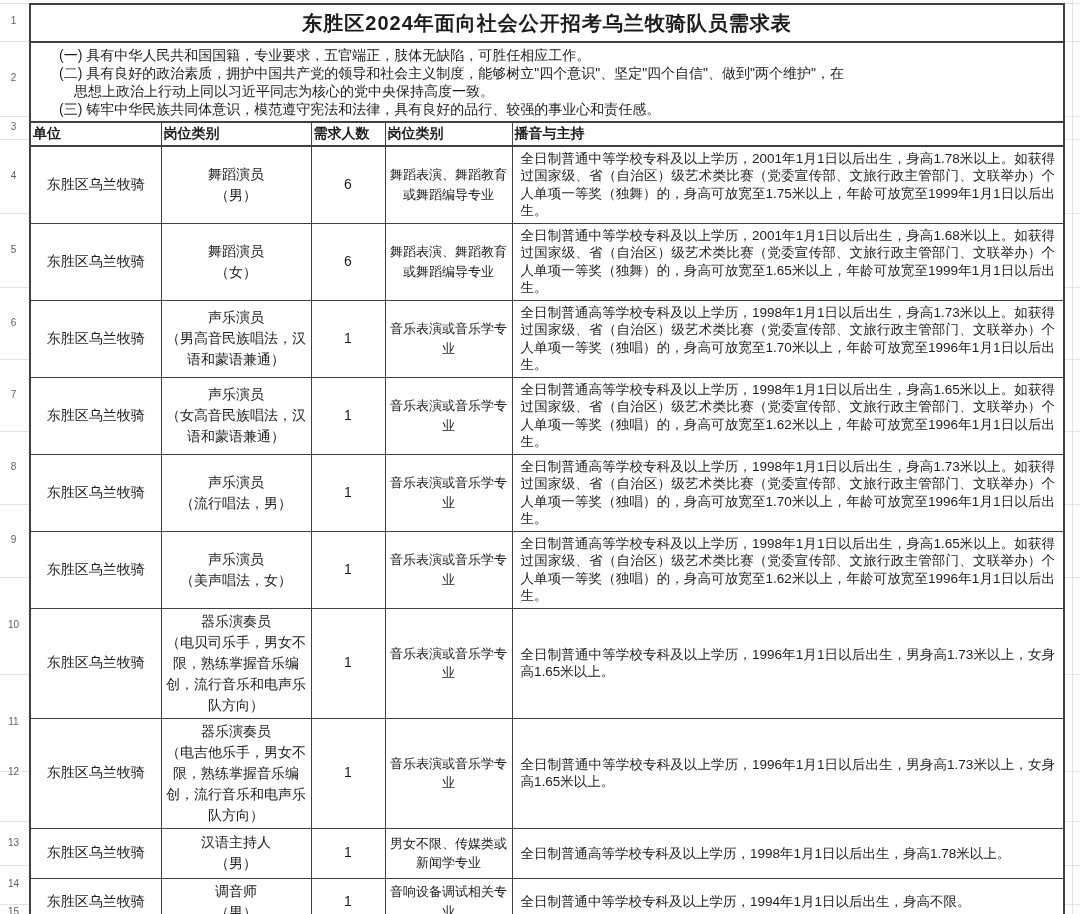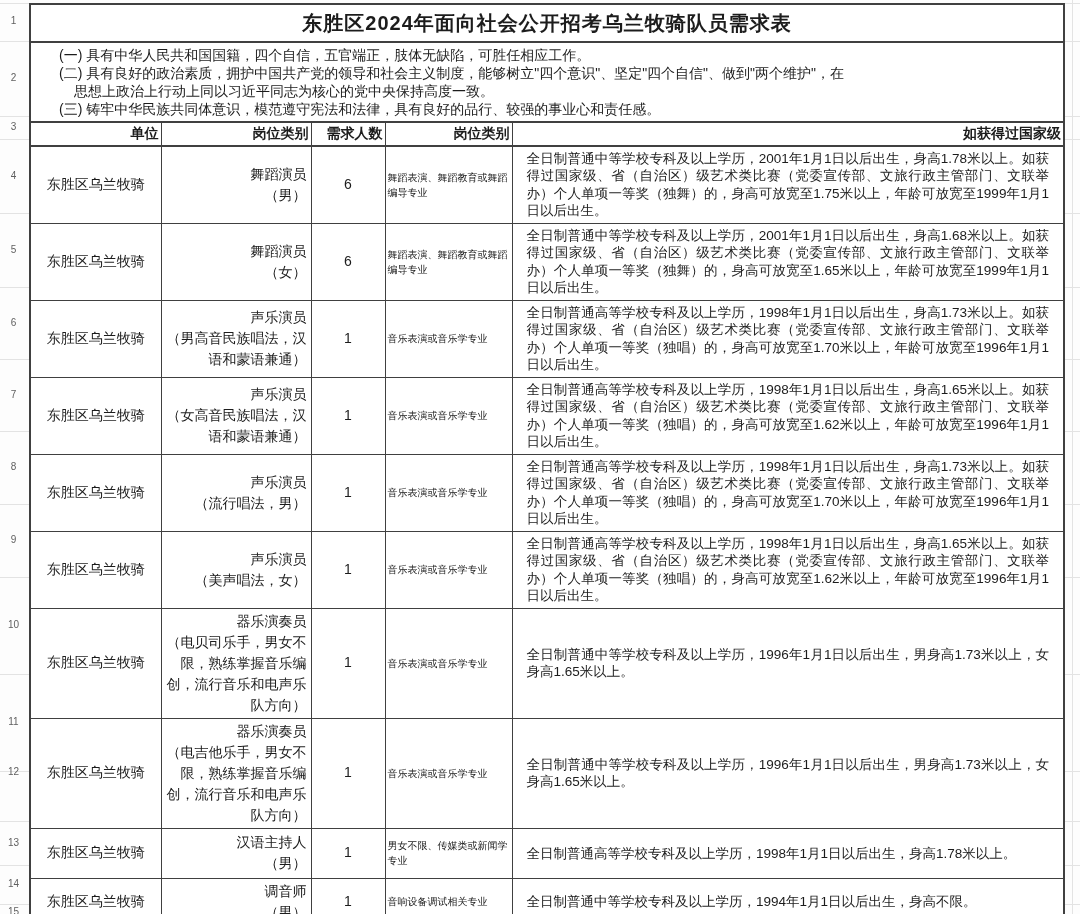--- a/index.html
+++ b/index.html
@@ -28,25 +28,25 @@
   .title-cell{
     font-size:20px;font-weight:700;text-align:center;letter-spacing:1px;
     border-bottom:2px solid #404040;
   }
   .notes-cell{
     padding:3px 8px 3px 28px;font-size:14px;line-height:18px;
     border-bottom:2px solid #404040;text-align:left;
   }
   .note-line{white-space:nowrap}
   .note-cont{padding-left:15px}
-  .hdr{font-weight:700;text-align:right;font-size:14px;padding:1px 2px;border-bottom:2px solid #404040}
+  .hdr{font-weight:700;text-align:left;font-size:14px;padding:1px 2px;border-bottom:2px solid #404040}
   .c-center{text-align:center}
-  .post{white-space:pre-line;text-align:right;line-height:1.5}
-  .major{font-size:10px;text-align:left;line-height:1.5;padding:2px}
-  .req{font-size:13.5px;text-align:justify;padding:3px 14px;line-height:17.5px}
+  .post{white-space:pre-line;text-align:center;line-height:1.5}
+  .major{font-size:13px;text-align:center;line-height:1.5;padding:2px}
+  .req{font-size:13.5px;text-align:justify;padding:3px 8px;line-height:17.5px}
 </style>
 </head>
 <body>
 
 <div class="sheet">
 
   <div class="gl-h" style="top:3px"></div>
   <div class="gl-h" style="top:41px"></div>
   <div class="gl-h" style="top:116px"></div>
   <div class="gl-h" style="top:139px"></div>
@@ -95,33 +95,33 @@
         <col style="width:552px">
     </colgroup>
 
     <tbody>
         <tr style="height:38px">
       <td class="title-cell" colspan="5">东胜区2024年面向社会公开招考乌兰牧骑队员需求表</td>
     </tr>
 
     <tr style="height:75px">
       <td class="notes-cell" colspan="5">
-        <div class="note-line">(一) 具有中华人民共和国国籍，四个自信，五官端正，肢体无缺陷，可胜任相应工作。</div>
+        <div class="note-line">(一) 具有中华人民共和国国籍，专业要求，五官端正，肢体无缺陷，可胜任相应工作。</div>
         <div class="note-line">(二) 具有良好的政治素质，拥护中国共产党的领导和社会主义制度，能够树立"四个意识"、坚定"四个自信"、做到"两个维护"，在</div>
         <div class="note-line note-cont">思想上政治上行动上同以习近平同志为核心的党中央保持高度一致。</div>
         <div class="note-line">(三) 铸牢中华民族共同体意识，模范遵守宪法和法律，具有良好的品行、较强的事业心和责任感。</div>
       </td>
     </tr>
 
     <tr style="height:23px">
       <td class="hdr">单位</td>
       <td class="hdr">岗位类别</td>
       <td class="hdr">需求人数</td>
       <td class="hdr">岗位类别</td>
-      <td class="hdr">如获得过国家级</td>
+      <td class="hdr">播音与主持</td>
     </tr>
 
     <tr style="height:74px">
       <td class="c-center">东胜区乌兰牧骑</td>
       <td class="post">舞蹈演员
 （男）</td>
       <td class="c-center">6</td>
       <td class="major">舞蹈表演、舞蹈教育或舞蹈编导专业</td>
       <td class="req">全日制普通中等学校专科及以上学历，2001年1月1日以后出生，身高1.78米以上。如获得过国家级、省（自治区）级艺术类比赛（党委宣传部、文旅行政主管部门、文联举办）个人单项一等奖（独舞）的，身高可放宽至1.75米以上，年龄可放宽至1999年1月1日以后出生。</td>
     </tr>

